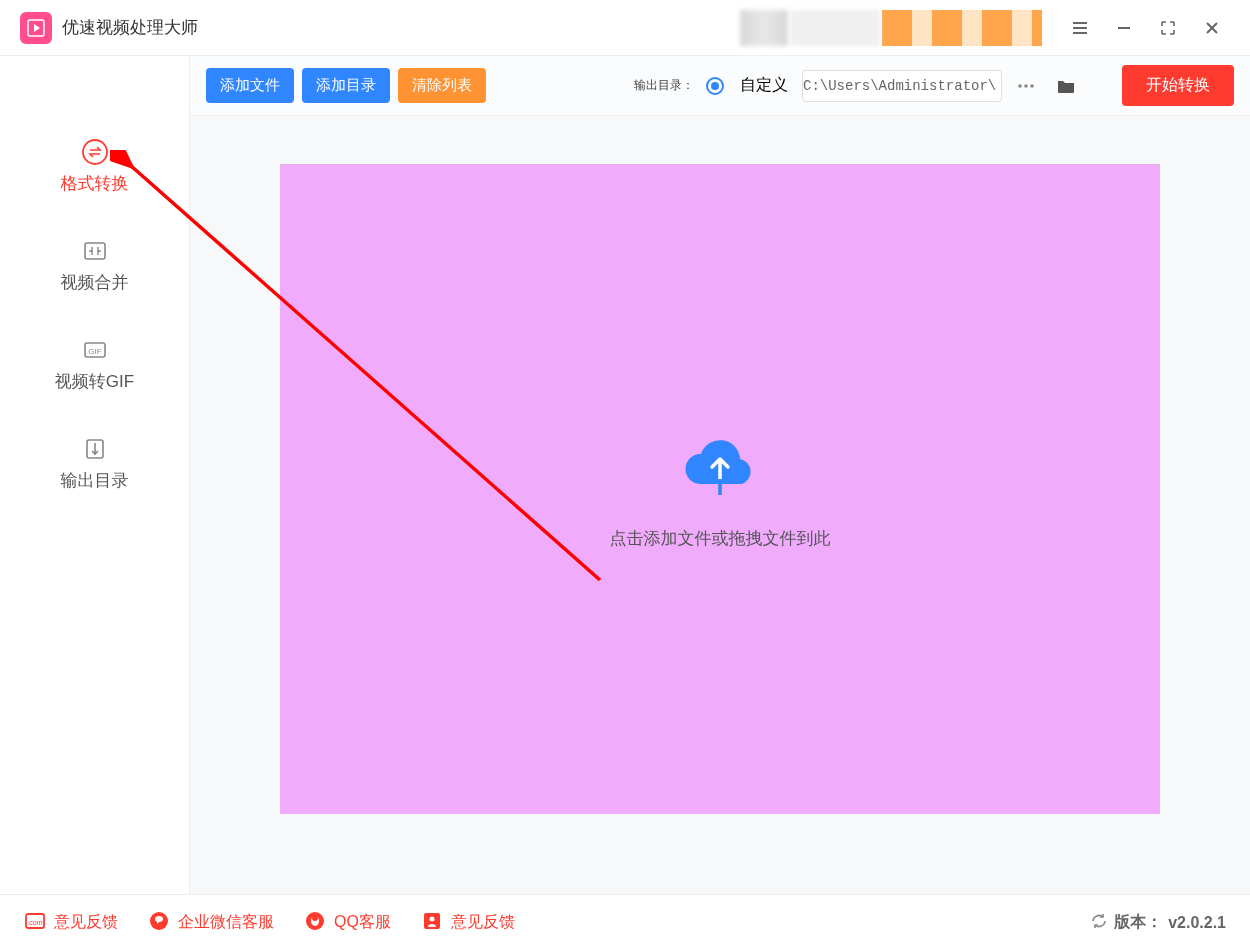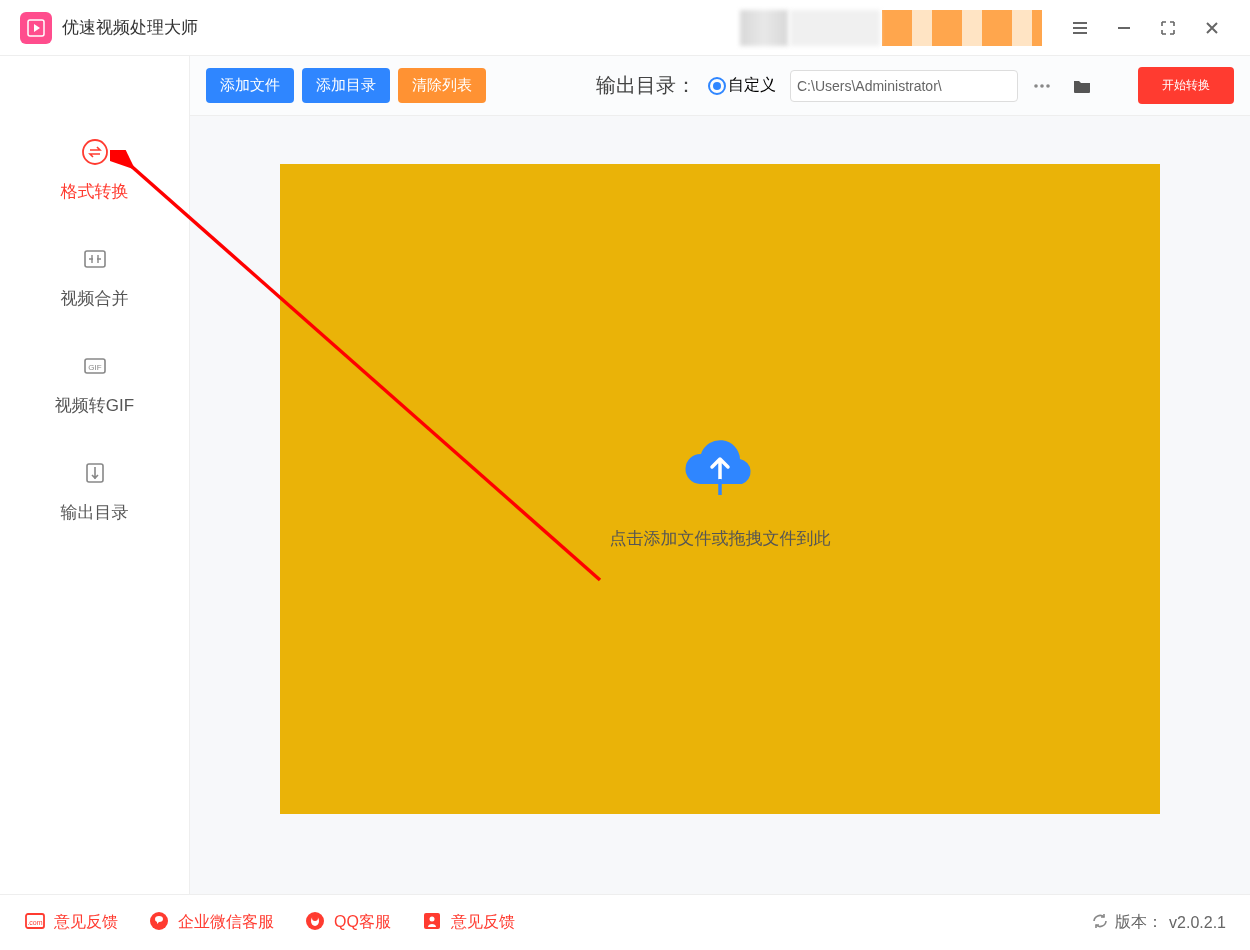--- a/index.html
+++ b/index.html
@@ -89,21 +89,21 @@
       padding-top: 80px;
       display: flex;
       flex-direction: column;
       align-items: center;
       gap: 40px;
     }
     .side-item {
       display: flex;
       flex-direction: column;
       align-items: center;
-      gap: 12px;
+      gap: 4px;
       cursor: pointer;
       color: #555;
       font-size: 17px;
     }
     .side-item.active {
       color: #ff3b30;
     }
     .side-icon {
       width: 32px;
       height: 32px;
@@ -133,78 +133,79 @@
       padding: 8px 14px;
       font-size: 15px;
       color: #fff;
       cursor: pointer;
     }
     .btn-blue { background: #2f86ff; }
     .btn-orange { background: #ff9233; }
     .btn-start {
       background: #ff3b30;
       padding: 10px 24px;
-      font-size: 12px;
+      font-size: 16px;
     }
     .toolbar-spacer { flex: 1; }
     .output-label {
-      font-size: 20px;
+      font-size: 12px;
       color: #444;
       margin-right: 4px;
     }
     .radio-wrap {
       display: flex;
       align-items: center;
-      gap: 2px;
+      gap: 16px;
       margin-right: 6px;
     }
     .radio-dot {
       width: 18px;
       height: 18px;
       border: 2px solid #2f86ff;
       border-radius: 50%;
       display: flex;
       align-items: center;
       justify-content: center;
     }
     .radio-dot::after {
       content: '';
       width: 8px;
       height: 8px;
       background: #2f86ff;
       border-radius: 50%;
     }
     .path-input {
-      width: 228px;
+      width: 200px;
       height: 32px;
       border: 1px solid #ddd;
       border-radius: 4px;
-      padding: 0 6px;
+      padding: 0 0;
       font-size: 14px;
       color: #666;
       background: #fff;
+      font-family: Liberation Mono, monospace;
     }
     .icon-btn {
       width: 32px;
       height: 32px;
       display: flex;
       align-items: center;
       justify-content: center;
       cursor: pointer;
       color: #666;
     }
 
     .dropzone-wrap {
       flex: 1;
       padding: 48px 90px 80px 90px;
     }
     .dropzone {
       width: 100%;
       height: 100%;
-      background: #eab308;
+      background: #f0abfc;
       display: flex;
       flex-direction: column;
       align-items: center;
       justify-content: center;
       gap: 24px;
     }
     .cloud-icon { color: #2f86ff; }
     .drop-text {
       font-size: 17px;
       color: #555;
@@ -226,20 +227,21 @@
       gap: 8px;
       color: #ff3b30;
       cursor: pointer;
     }
     .footer-spacer { flex: 1; }
     .version {
       color: #666;
       display: flex;
       align-items: center;
       gap: 6px;
+      font-weight: bold;
     }
 
     
     .arrow-svg {
       position: absolute;
       left: 110px;
       top: 150px;
       pointer-events: none;
     }
   </style>

